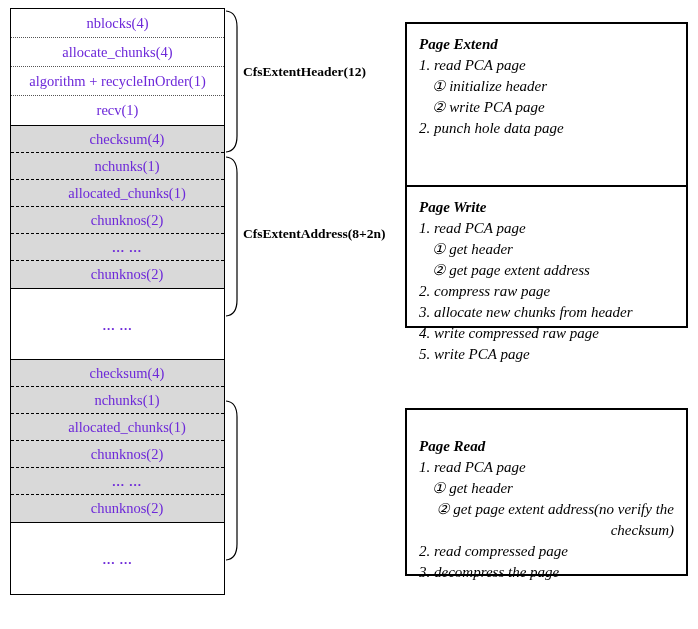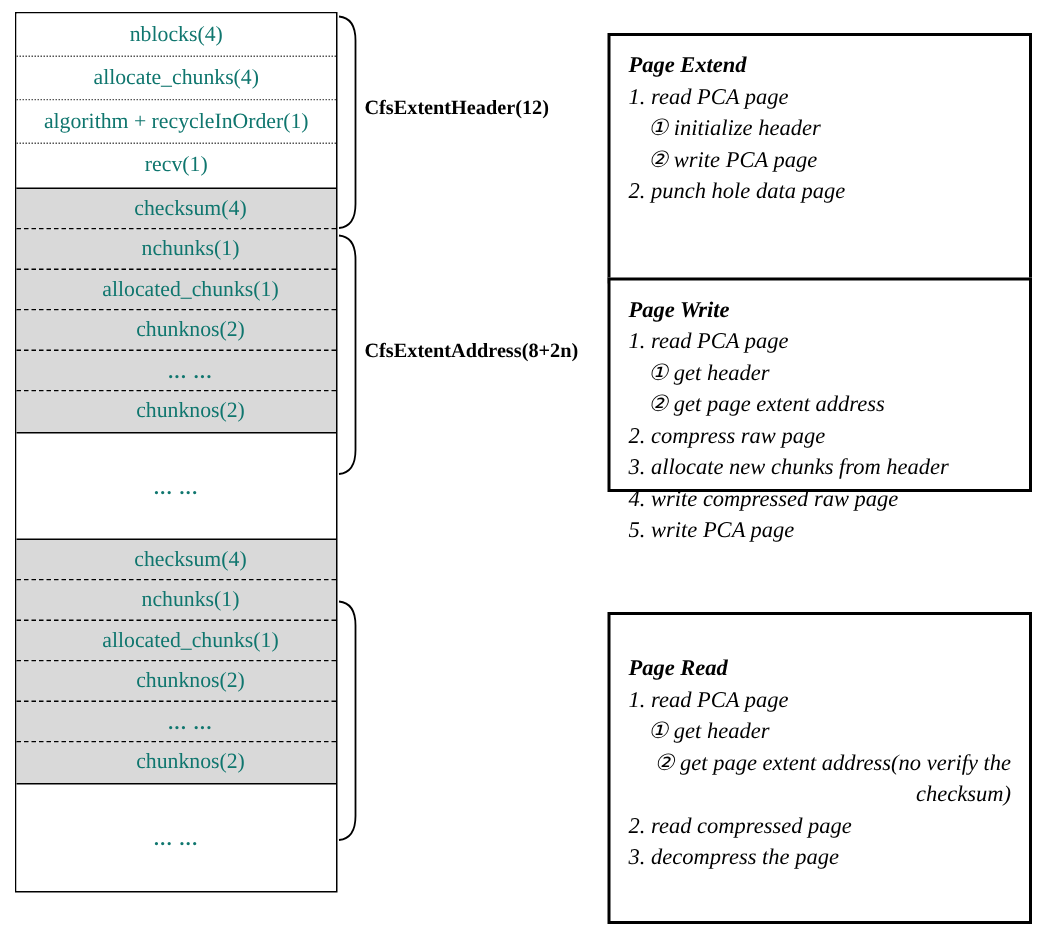--- a/index.html
+++ b/index.html
@@ -22,21 +22,21 @@
     top: 8px;
     width: 215px;
     border: 1px solid #000;
     box-sizing: border-box;
   }
   .row {
     height: 29px;
     line-height: 29px;
     text-align: center;
     font-size: 14.5px;
-    color: #0f766e;
+    color: #6d28d9;
     box-sizing: border-box;
     white-space: nowrap;
     overflow: hidden;
   }
   .row.header-row {
     background: #ffffff;
     border-bottom: 1px dotted #555;
   }
   .row.header-row.last {
     border-bottom: none;
@@ -211,20 +211,20 @@
   <div class="panel-title">Page Write</div>
   <div class="panel-line">1. read PCA page</div>
   <div class="panel-line sub">① get header</div>
   <div class="panel-line sub">② get page extent address</div>
   <div class="panel-line">2. compress raw page</div>
   <div class="panel-line">3. allocate new chunks from header</div>
   <div class="panel-line">4. write compressed raw page</div>
   <div class="panel-line">5. write PCA page</div>
 </div>
 
-<div class="panel" style="top:408px;height:208px;padding-top:26px;">
+<div class="panel" style="top:408px;height:168px;padding-top:26px;">
   <div class="panel-title">Page Read</div>
   <div class="panel-line">1. read PCA page</div>
   <div class="panel-line sub">① get header</div>
   <div class="panel-line sub" style="padding-left:0;text-indent:13px;text-align:right;">② get page extent address(no verify the checksum)</div>
   <div class="panel-line">2. read compressed page</div>
   <div class="panel-line">3. decompress the page</div>
 </div>
 
 </body></html>

